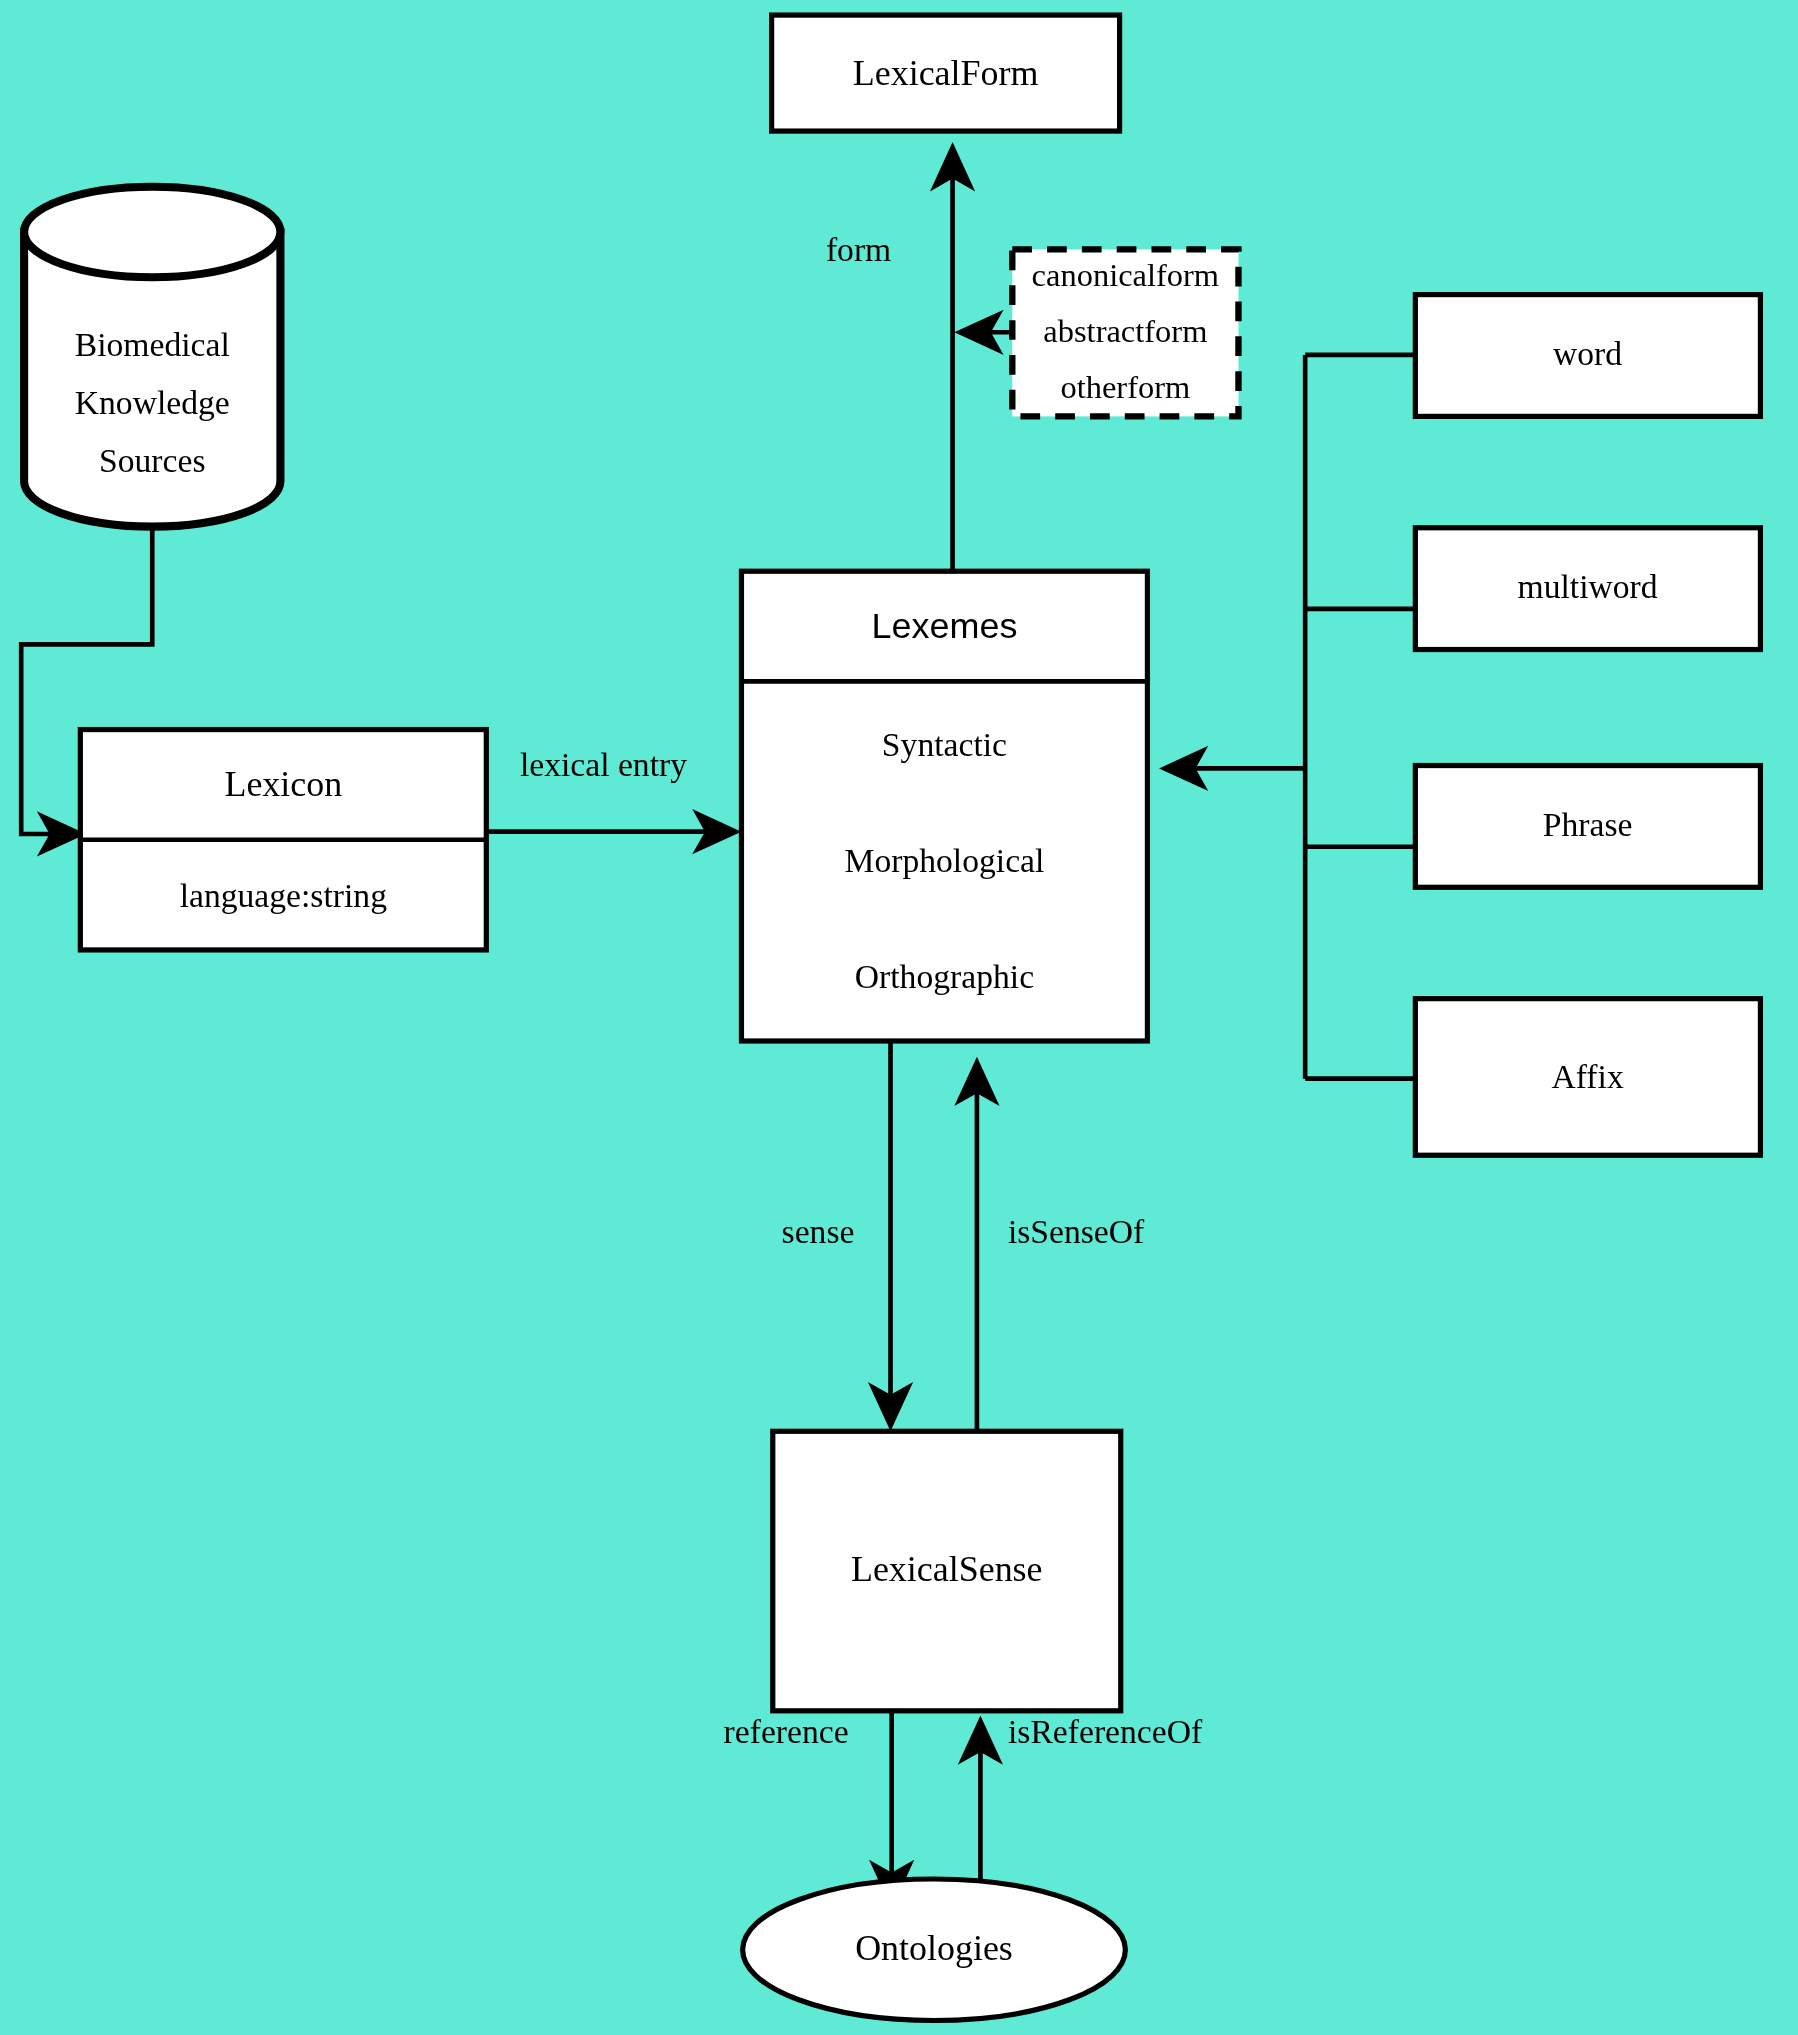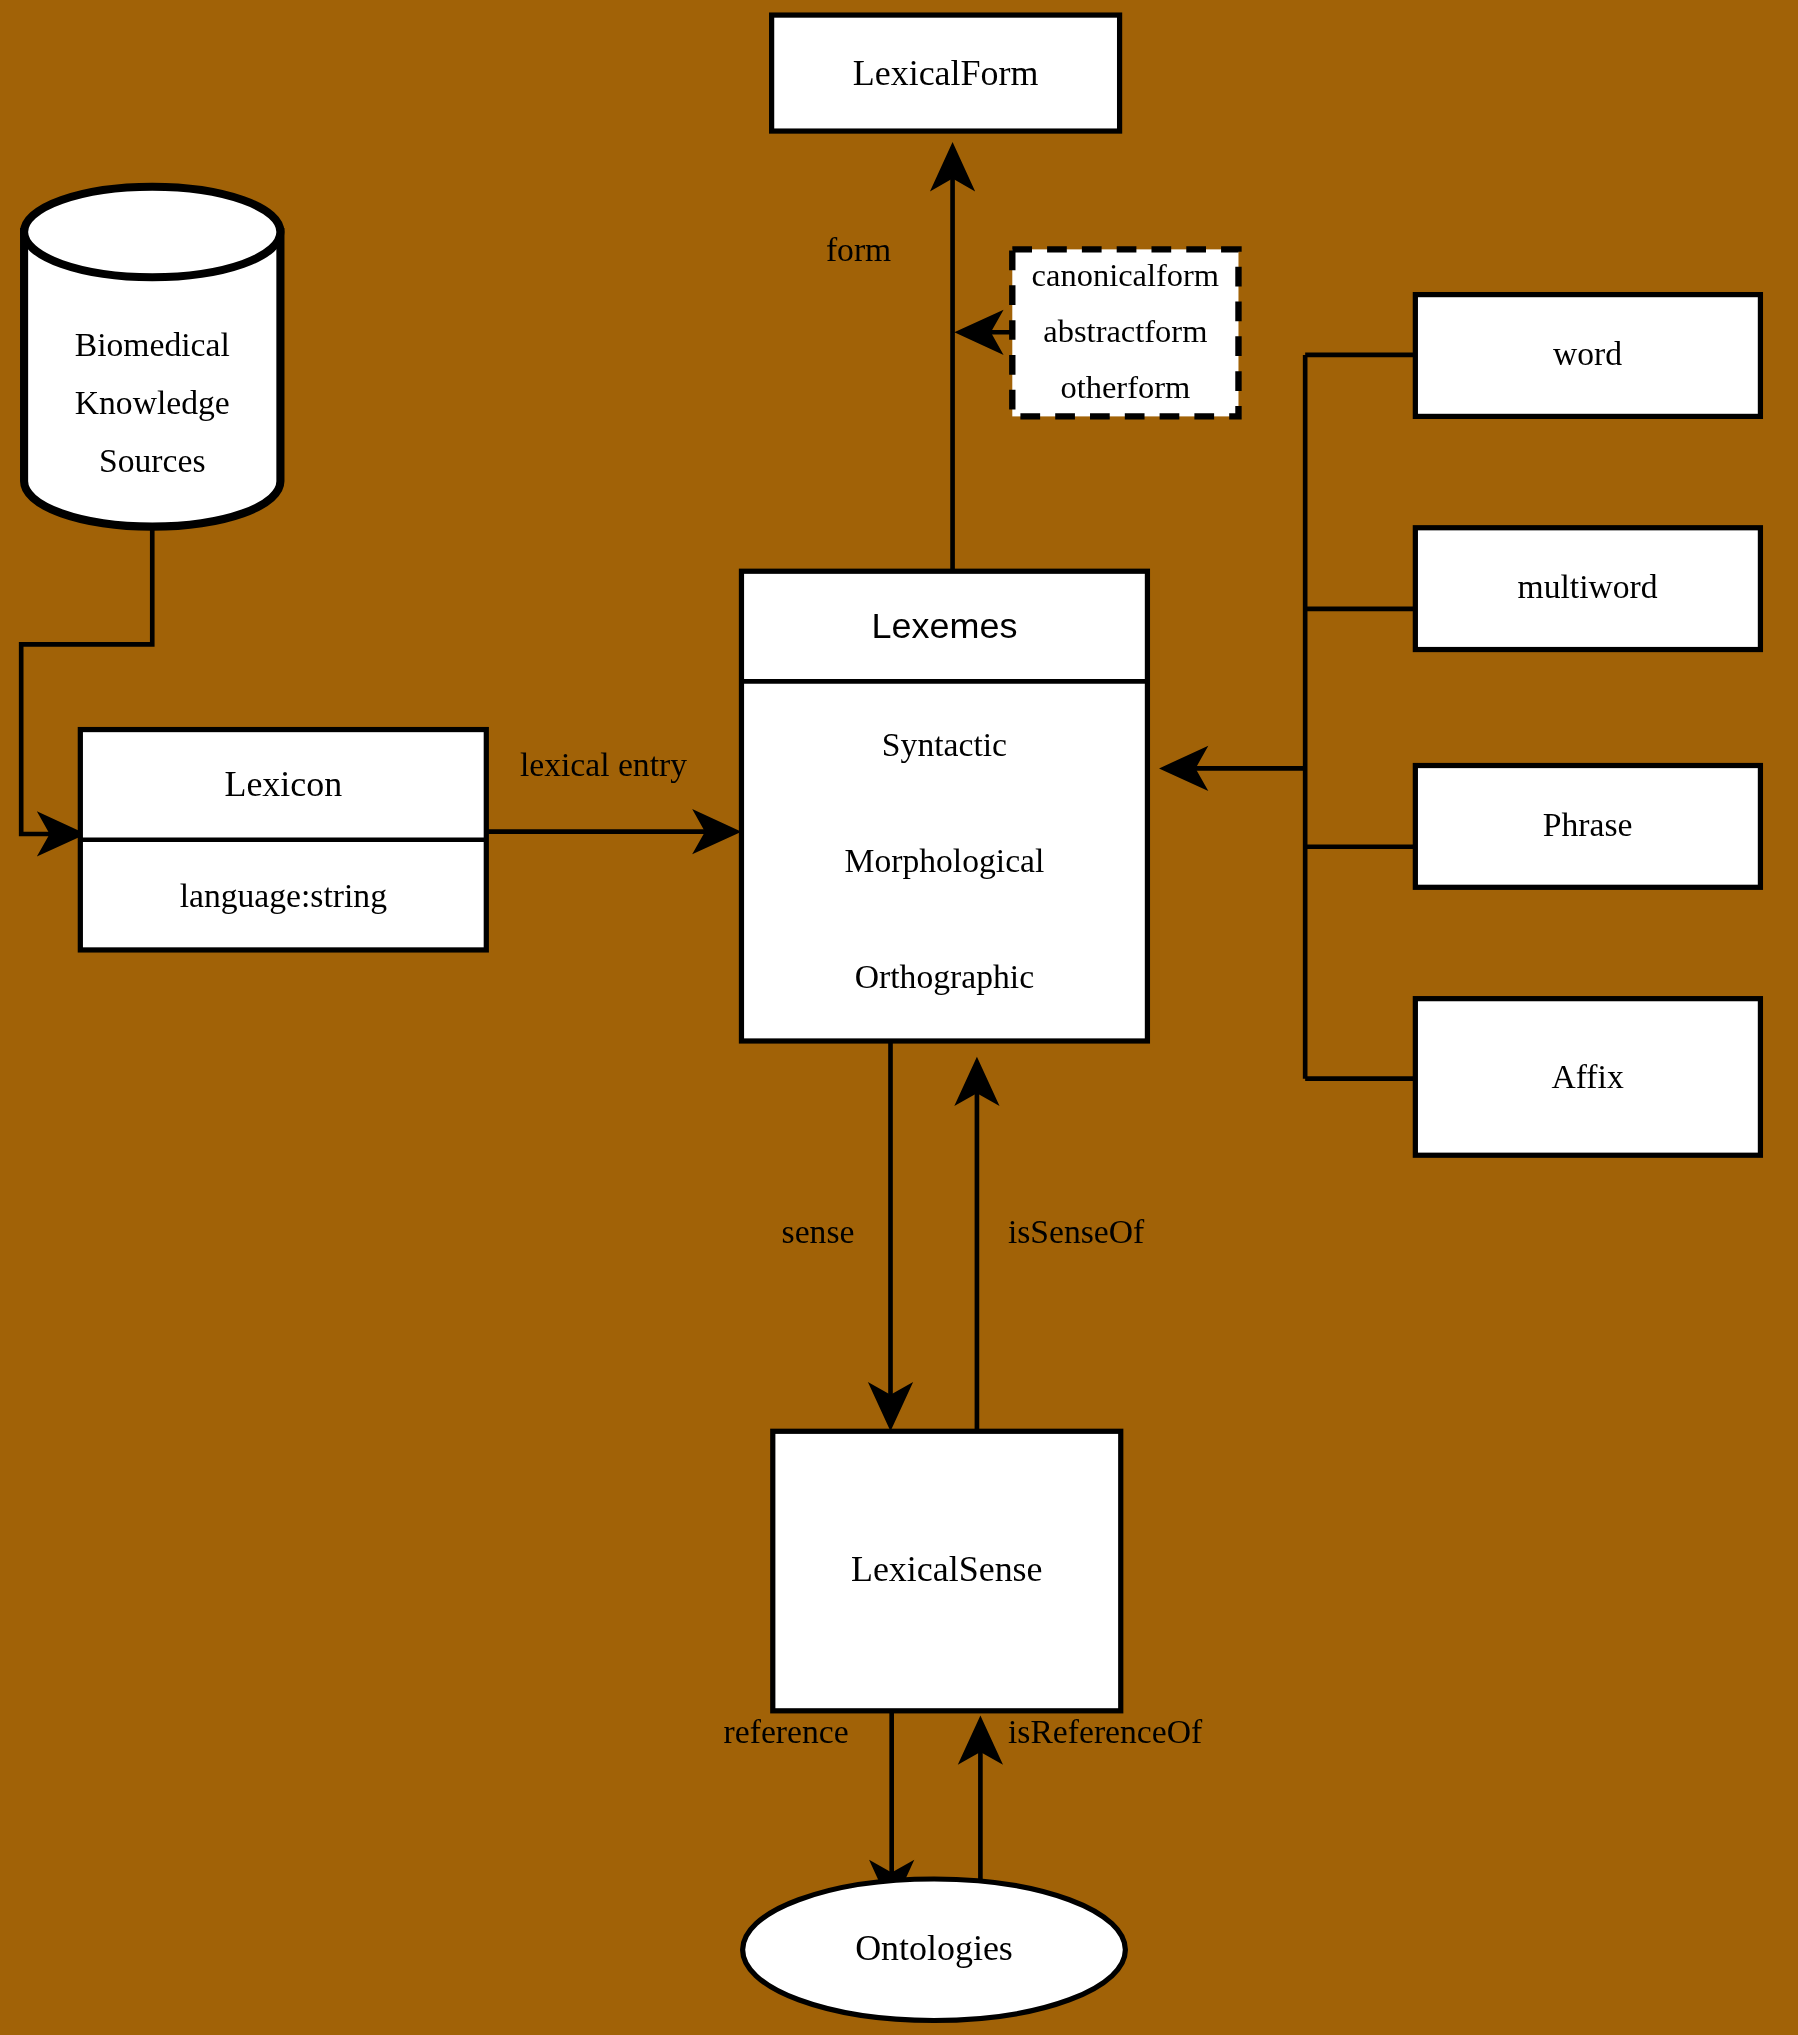--- a/index.html
+++ b/index.html
@@ -4,21 +4,21 @@
 <style>
   html, body {
     margin: 0;
     padding: 0;
     background: #ffffff;
   }
   #diagram-root {
     position: relative;
     width: 1799px;
     height: 2035px;
-    background: #a16207;
+    background: #5eead4;
     font-family: "Liberation Serif", serif;
   }
   svg#diagram-svg {
     position: absolute;
     top: 0; left: 0;
     width: 1799px;
     height: 2035px;
     display: block;
   }
   .node-box {

